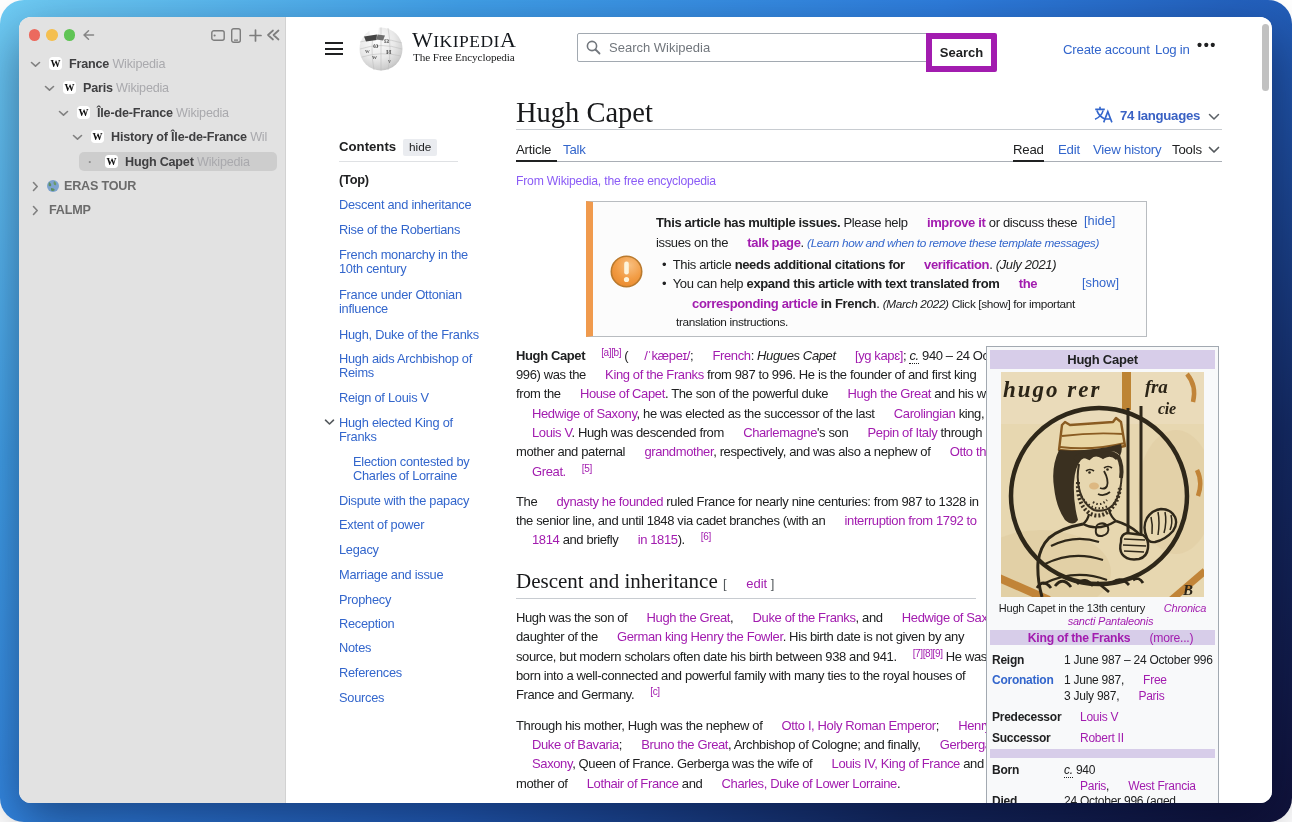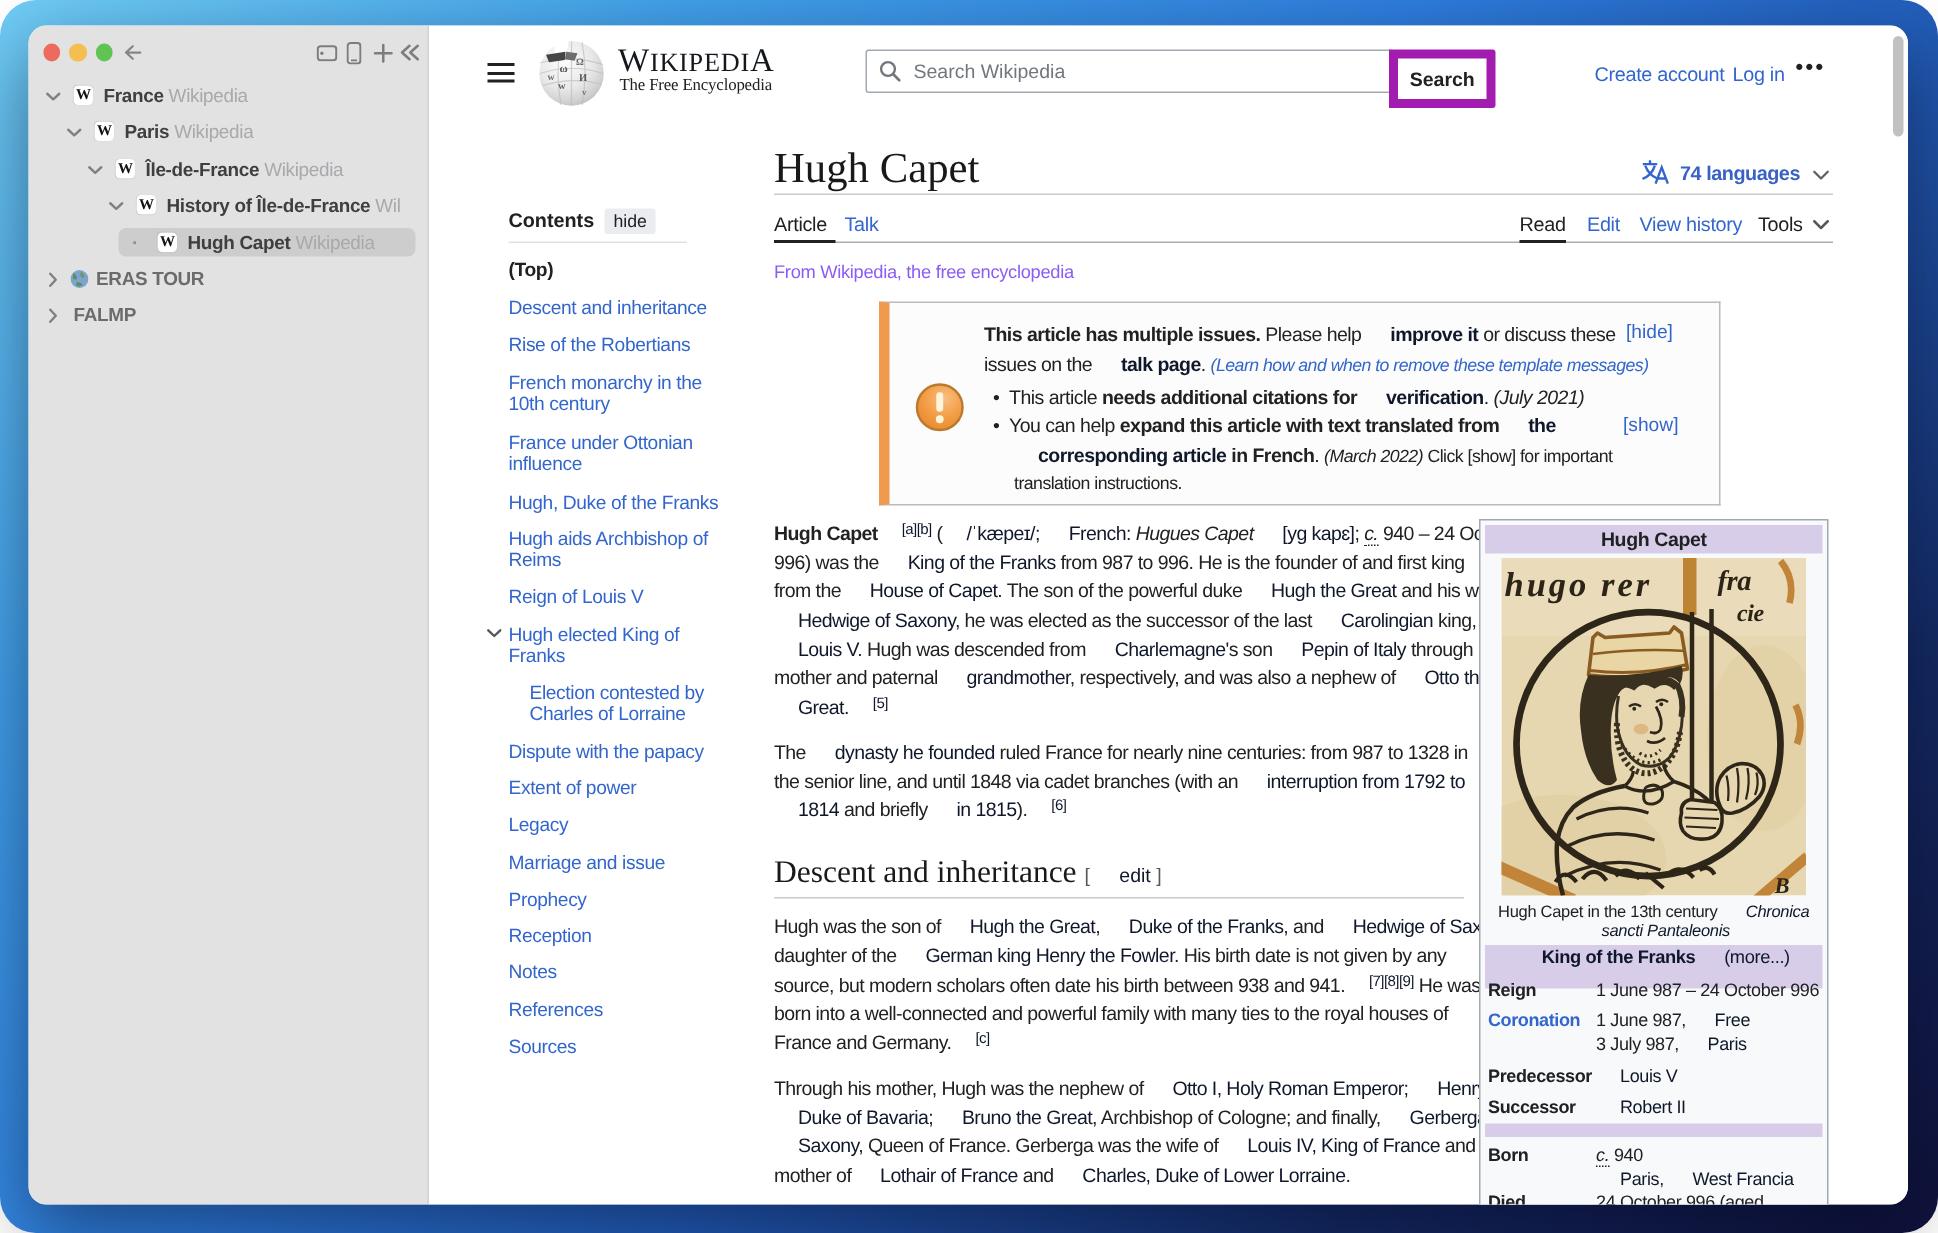--- a/index.html
+++ b/index.html
@@ -13,21 +13,21 @@
   .sidebar{position:absolute;left:0;top:0;width:266px;height:786px;background:#e2e2e2;border-right:1px solid #d2d2d2;}
   .content{position:absolute;left:267px;top:0;width:986px;height:786px;background:#fff;}
   .tl{position:absolute;width:11.5px;height:11.5px;border-radius:50%;top:12px;}
   .trow{position:absolute;height:24px;white-space:nowrap;overflow:hidden;font-size:12.6px;letter-spacing:-0.2px;line-height:24px;color:#3f3f41;font-weight:600;}
   .trow .sfx{color:#a9a9ad;font-weight:500;}
   .gr{color:#6b6b6b;}
   .wic{position:absolute;top:5px;width:13px;height:13px;background:#fff;border-radius:3px;
        box-shadow:0 0 0.5px rgba(0,0,0,.18);text-align:center;font-family:"Liberation Serif",serif;
        font-weight:700;font-size:10px;line-height:13px;color:#111;}
   .chev{position:absolute;top:9px;}
-  a,.lnk{color:#0f172a;text-decoration:none;padding-left:16px;}
+  a,.lnk{color:#a21caf;text-decoration:none;padding-left:16px;}
   .toc{color:#36c;}
   .bodyline{white-space:nowrap;font-size:13px;letter-spacing:-0.38px;line-height:19.3px;color:#202122;}
   sup{font-size:10px;vertical-align:baseline;position:relative;top:-4px;line-height:0;}
 </style>
 </head>
 <body>
 <div class="bg"></div>
 <div class="win">
   <div class="sidebar" id="sidebar">
     <div class="tl" style="left:9.5px;background:#ec6a5e;"></div>
@@ -307,21 +307,21 @@
 
         <path d="M120 170 Q119 163 126 161 L142 163 Q148 167 147 176 Q146 185 138 187 Q126 189 121 182 Q118 177 120 170 Z" fill="#e7d7b0" stroke="#2e2719" stroke-width="2.4"></path>
         <path d="M123 167 L144 168 M122 173 L145 174 M123 179 L143 180" stroke="#2e2719" stroke-width="1.5"></path>
 
         <path d="M146 166 Q141 155 146 146 Q151 138 160 137 Q170 137 174 145 Q177 152 172 159 Q164 168 154 170 Q148 171 146 166 Z" fill="#e7d7b0" stroke="#2e2719" stroke-width="2.4"></path>
         <path d="M150 145 Q152 153 151 162 M157 140 Q159 150 157 163 M164 140 Q166 150 163 161 M170 143 Q172 151 169 158" stroke="#2e2719" stroke-width="1.5" fill="none"></path>
 
         <path d="M36 216 Q42 206 50 216 M54 214 Q62 204 70 215 M76 212 Q84 204 92 214 M96 210 L108 220 M112 210 Q120 204 128 213 M132 208 Q138 204 142 211" stroke="#2b2417" stroke-width="2.8" fill="none"></path>
       </svg>
       <div class="abs" style="left:0;top:255px;width:231px;text-align:center;font-size:11px;letter-spacing:-0.2px;line-height:13px;white-space:normal;">Hugh Capet in the 13th century <a><i>Chronica</i></a><br><a><i>sancti Pantaleonis</i></a></div>
-      <div class="abs" style="left:3px;top:283px;width:225px;height:29px;background:#d7cde9;text-align:center;font-size:12.2px;line-height:17px;"><a style="font-weight:700;">King of the Franks</a> <a>(more...)</a></div>
+      <div class="abs" style="left:3px;top:283px;width:225px;height:15px;background:#d7cde9;text-align:center;font-size:12.2px;line-height:17px;"><a style="font-weight:700;">King of the Franks</a> <a>(more...)</a></div>
       <div class="abs" style="left:5px;top:306px;font-weight:700;">Reign</div>
       <div class="abs" style="left:77px;top:306px;">1 June 987 – 24 October 996</div>
       <div class="abs" style="left:5px;top:326px;font-weight:700;color:#36c;">Coronation</div>
       <div class="abs" style="left:77px;top:326px;">1 June 987, <a>Free</a></div>
       <div class="abs" style="left:77px;top:342px;">3 July 987, <a>Paris</a></div>
       <div class="abs" style="left:5px;top:363px;font-weight:700;">Predecessor</div>
       <div class="abs" style="left:77px;top:363px;"><a>Louis V</a></div>
       <div class="abs" style="left:5px;top:384px;font-weight:700;">Successor</div>
       <div class="abs" style="left:77px;top:384px;"><a>Robert II</a></div>
       <div class="abs" style="left:3px;top:402px;width:225px;height:9px;background:#d7cde9;"></div>

